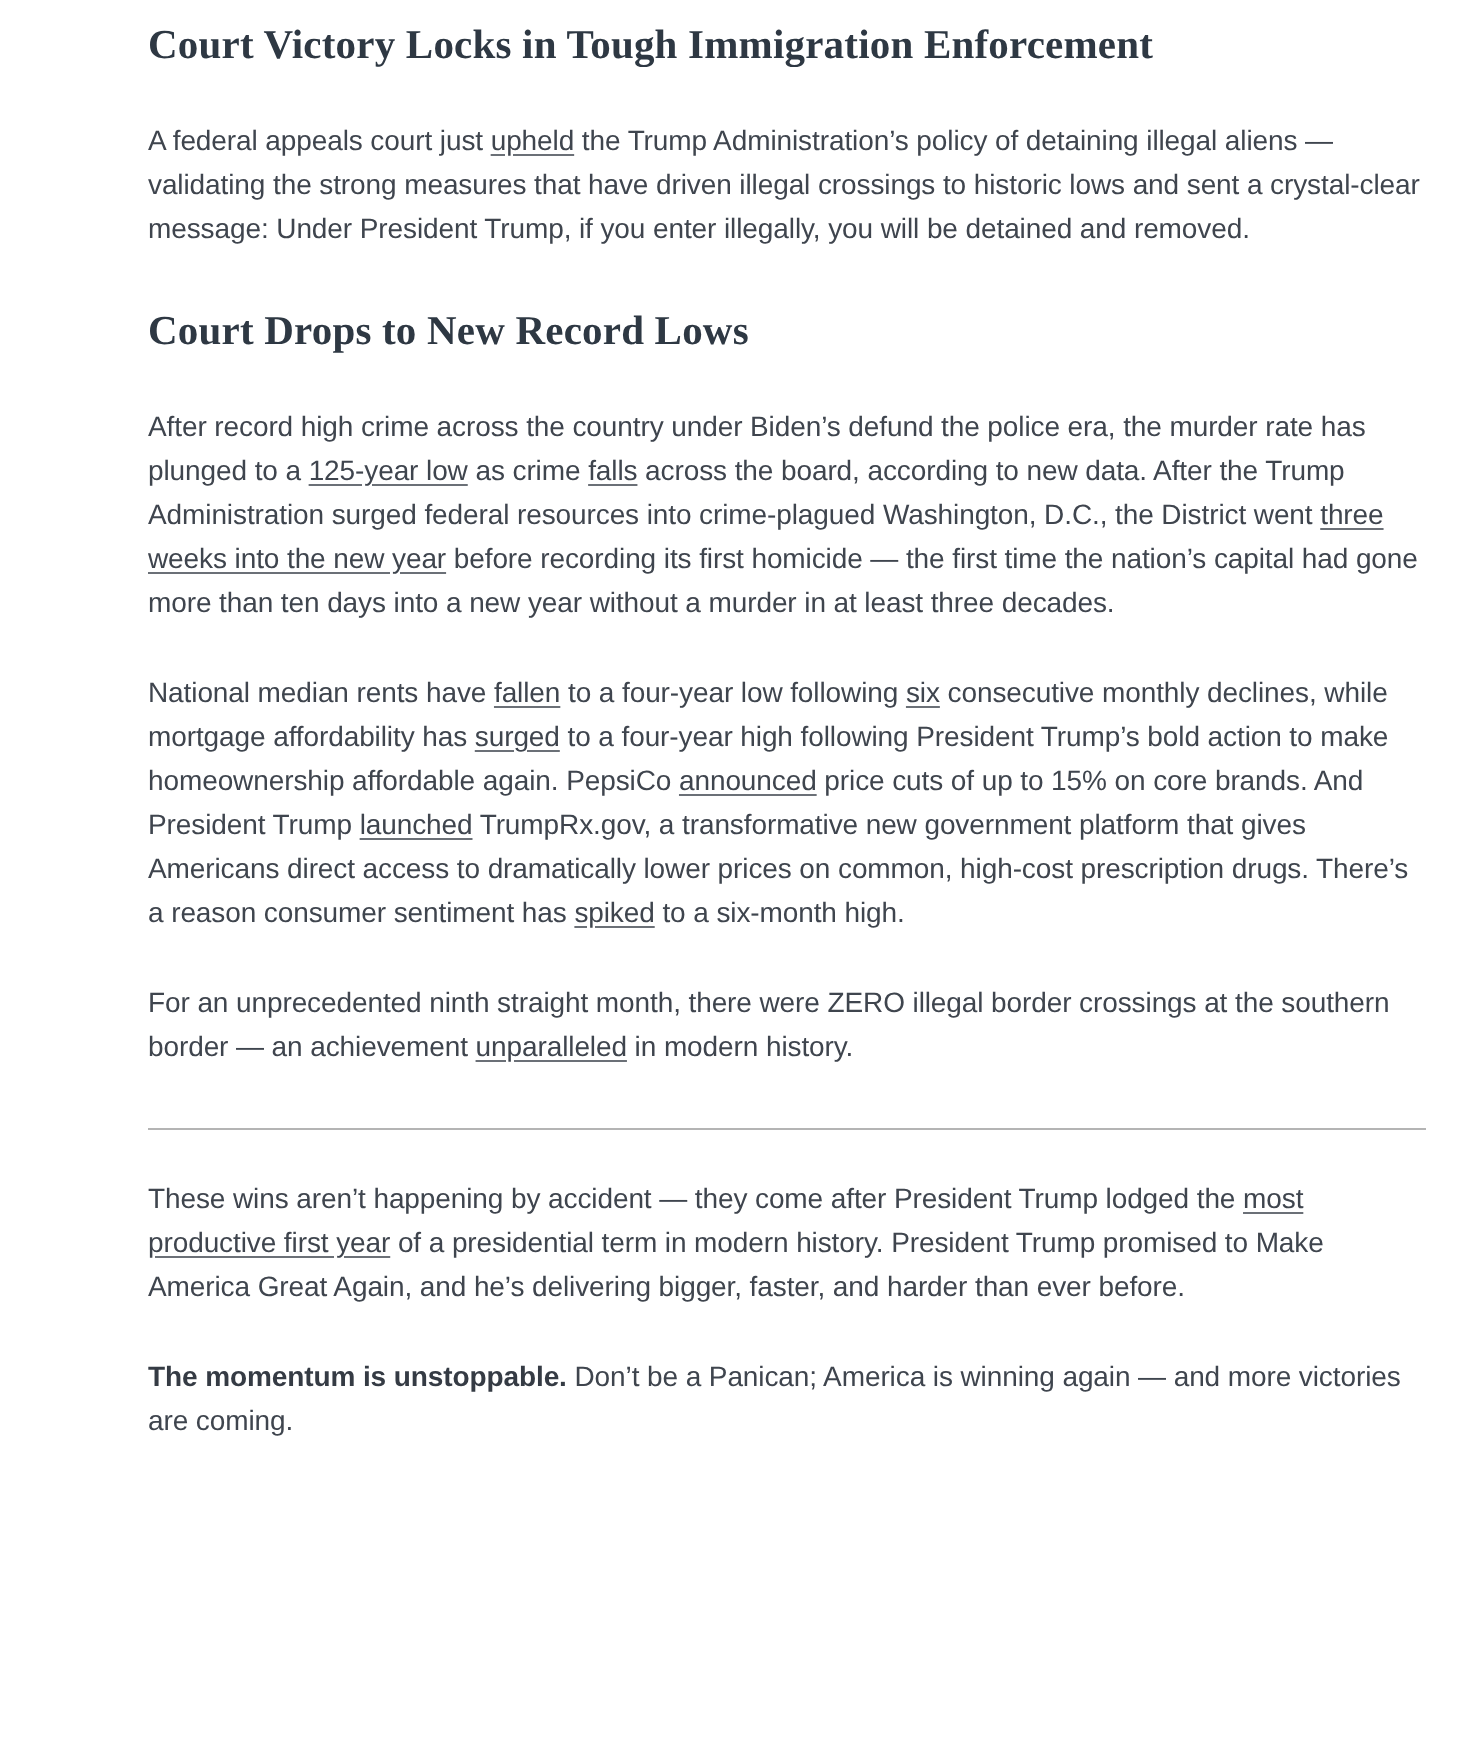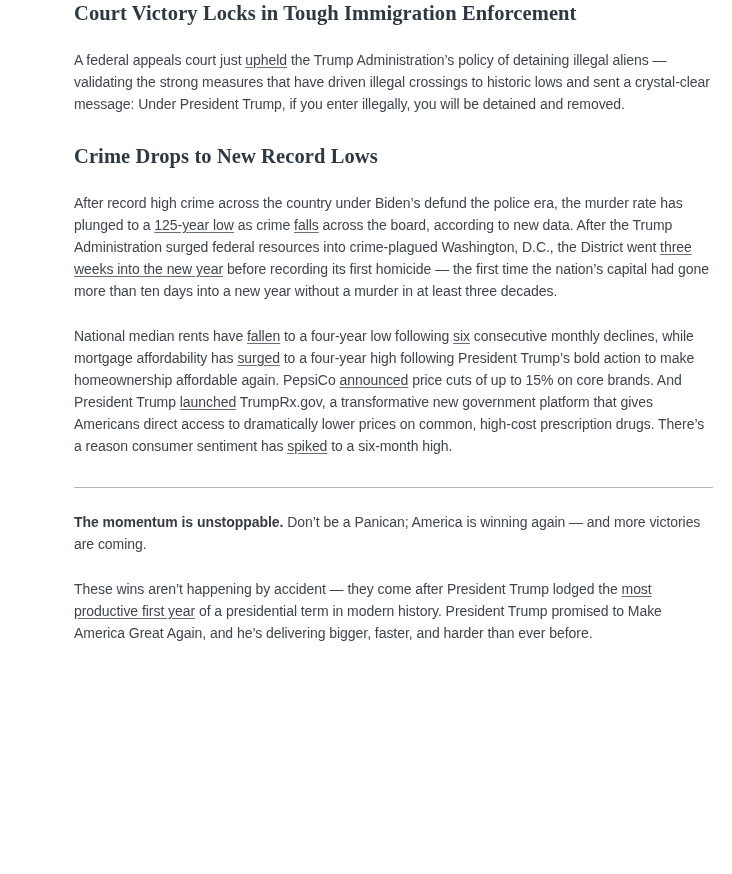--- a/index.html
+++ b/index.html
@@ -6,21 +6,21 @@
     margin: 0;
     padding: 0;
     background: #ffffff;
     font-family: "Liberation Sans", sans-serif;
   }
   .page {
     width: 732px;
     min-height: 874px;
     box-sizing: border-box;
     background: #ffffff;
-    padding: 0 19px 28px 74px;
+    padding: 10px 19px 28px 74px;
     border-radius: 28px;
   }
   main { display: block; }
   h2.section-heading {
     font-family: "Liberation Serif", "DejaVu Serif", serif;
     font-weight: 600;
     font-size: 20.5px;
     line-height: 26px;
     color: #2e3843;
     margin: 28px 0 0 0;
@@ -50,20 +50,21 @@
     width: 639px;
   }
 </style>
 </head>
 <body>
 
 <div class="page">
   <main id="content">
       <h2 class="section-heading">Court Victory Locks in Tough Immigration Enforcement</h2>
       <p class="body-paragraph"><span>A federal appeals court just </span><a class="inline-link">upheld</a><span> the Trump Administration’s policy of detaining illegal aliens — validating the strong measures that have driven illegal crossings to historic lows and sent a crystal-clear message: Under President Trump, if you enter illegally, you will be detained and removed.</span></p>
-      <h2 class="section-heading">Crime Drops to New Record Lows</h2>
+      <h2 class="section-heading">Court Drops to New Record Lows</h2>
       <p class="body-paragraph"><span>After record high crime across the country under Biden’s defund the police era, the murder rate has plunged to a </span><a class="inline-link">125-year low</a><span> as crime </span><a class="inline-link">falls</a><span> across the board, according to new data. After the Trump Administration surged federal resources into crime-plagued Washington, D.C., the District went </span><a class="inline-link">three weeks into the new year</a><span> before recording its first homicide — the first time the nation’s capital had gone more than ten days into a new year without a murder in at least three decades.</span></p>
       <p class="body-paragraph"><span>National median rents have </span><a class="inline-link">fallen</a><span> to a four-year low following </span><a class="inline-link">six</a><span> consecutive monthly declines, while mortgage affordability has </span><a class="inline-link">surged</a><span> to a four-year high following President Trump’s bold action to make homeownership affordable again. PepsiCo </span><a class="inline-link">announced</a><span> price cuts of up to 15% on core brands. And President Trump </span><a class="inline-link">launched</a><span> TrumpRx.gov, a transformative new government platform that gives Americans direct access to dramatically lower prices on common, high-cost prescription drugs. There’s a reason consumer sentiment has </span><a class="inline-link">spiked</a><span> to a six-month high.</span></p>
+      <p class="body-paragraph"><span>For an unprecedented ninth straight month, there were ZERO illegal border crossings at the southern border — an achievement </span><a class="inline-link">unparalleled</a><span> in modern history.</span></p>
       <hr class="section-divider">
+      <p class="body-paragraph"><span>These wins aren’t happening by accident — they come after President Trump lodged the </span><a class="inline-link">most productive first year</a><span> of a presidential term in modern history. President Trump promised to Make America Great Again, and he’s delivering bigger, faster, and harder than ever before.</span></p>
       <p class="body-paragraph"><strong>The momentum is unstoppable.</strong><span> Don’t be a Panican; America is winning again — and more victories are coming.</span></p>
-      <p class="body-paragraph"><span>These wins aren’t happening by accident — they come after President Trump lodged the </span><a class="inline-link">most productive first year</a><span> of a presidential term in modern history. President Trump promised to Make America Great Again, and he’s delivering bigger, faster, and harder than ever before.</span></p>
     </main>
 </div>
 
 </body></html>

